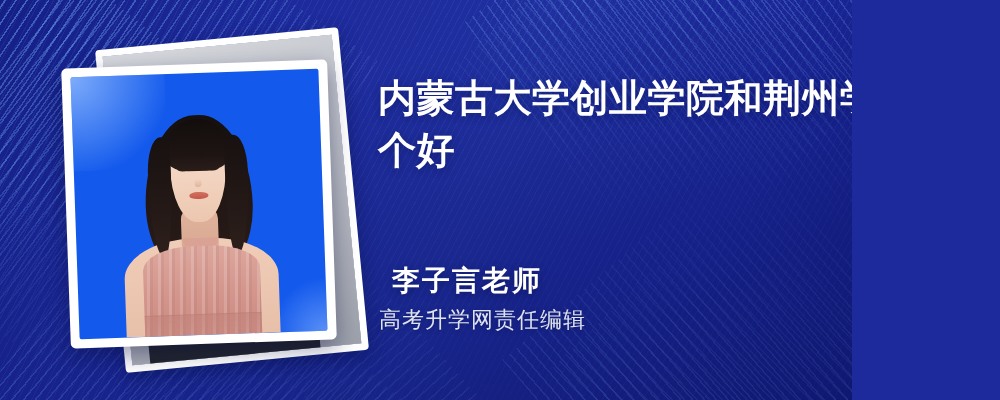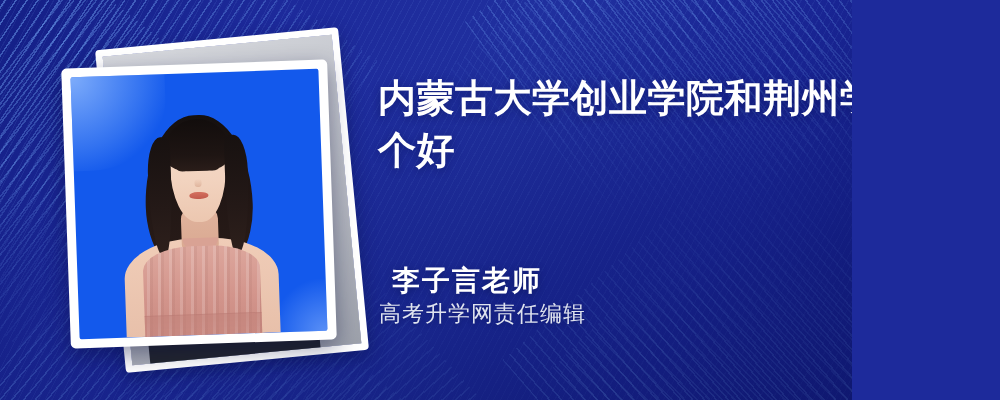--- a/index.html
+++ b/index.html
@@ -251,21 +251,21 @@
     letter-spacing:.5px;
     text-shadow:0 2px 8px rgba(6,14,70,.45);
   }
   #byline{position:absolute;left:392px;top:264px;}
   #author-name{
     color:#ffffff;font-weight:bold;font-size:28px;line-height:34px;
     letter-spacing:2px;
     text-shadow:0 2px 7px rgba(6,14,70,.5);
   }
   #author-role{
-    margin-top:3px;margin-left:-13px;
+    margin-top:9px;margin-left:-13px;
     color:#dfe3ef;font-weight:normal;font-size:22px;line-height:26px;
     letter-spacing:1px;
     text-shadow:0 1px 5px rgba(6,14,70,.45);
   }
 </style>
 </head>
 <body>
 
 <div id="banner">
 

